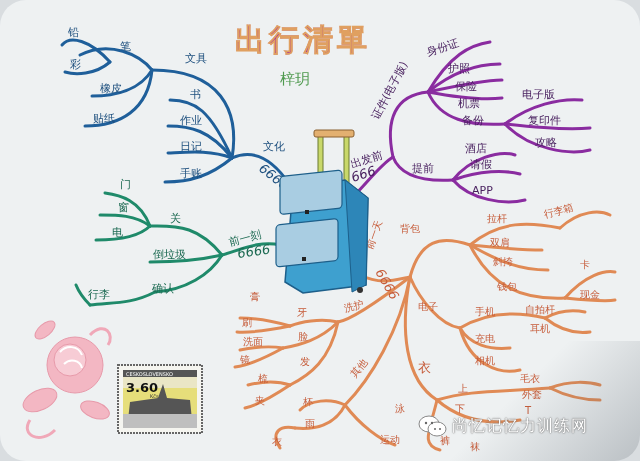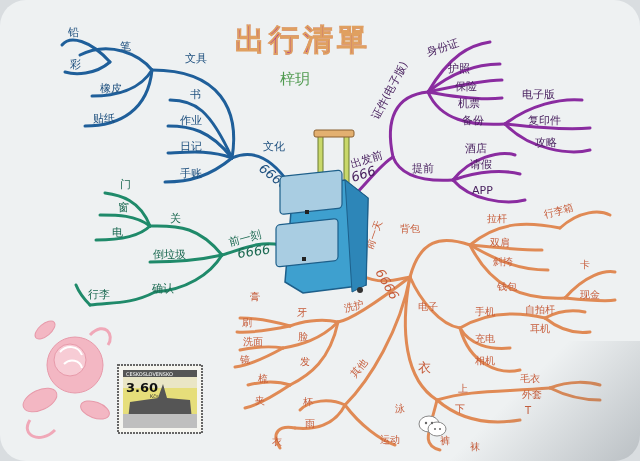--- a/index.html
+++ b/index.html
@@ -235,14 +235,15 @@
   <div class="wm-icon">
     <svg width="30" height="22" viewBox="0 0 30 22">
       <ellipse cx="11" cy="9" rx="10" ry="8" fill="#ffffff" stroke="#888" stroke-width="1"></ellipse>
       <ellipse cx="19" cy="14" rx="9" ry="7" fill="#ffffff" stroke="#888" stroke-width="1"></ellipse>
       <circle cx="8" cy="8" r="1.2" fill="#666"></circle>
           <circle cx="14" cy="8" r="1.2" fill="#666"></circle>
       <circle cx="17" cy="14" r="1" fill="#666"></circle>
           <circle cx="22" cy="14" r="1" fill="#666"></circle>
     </svg>
   </div>
+  <span class="wm-text">尚忆记忆力训练网</span>
 </div>
 </div>
 
 </body></html>

